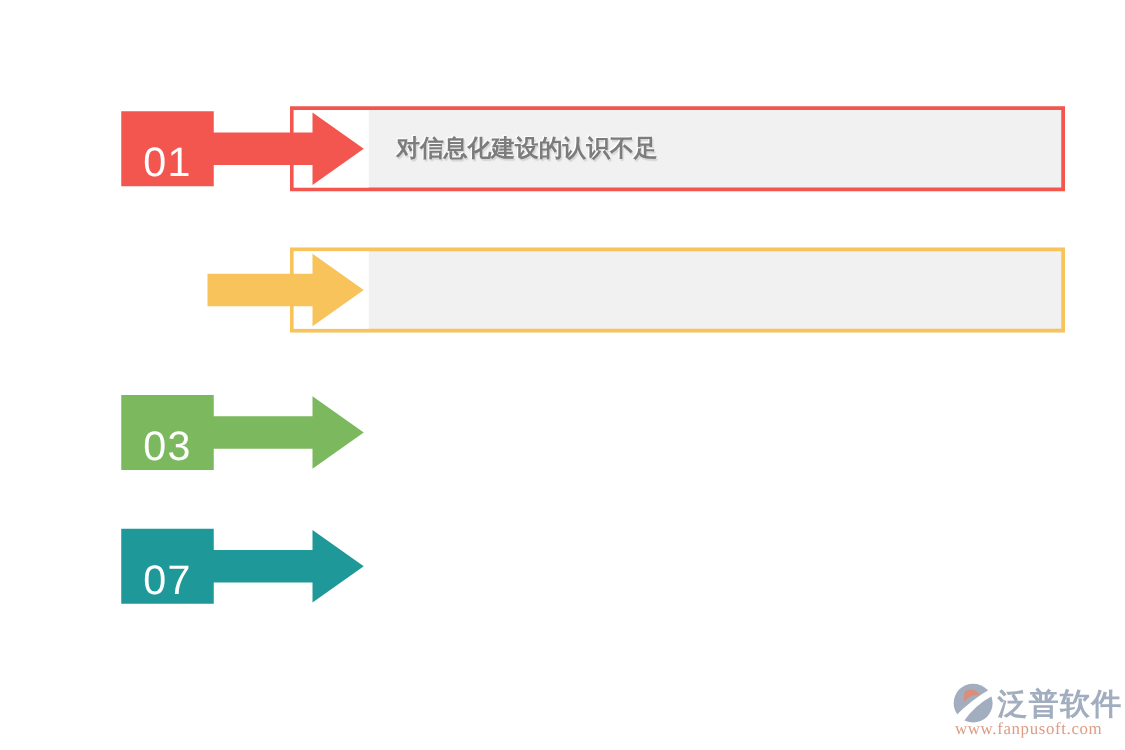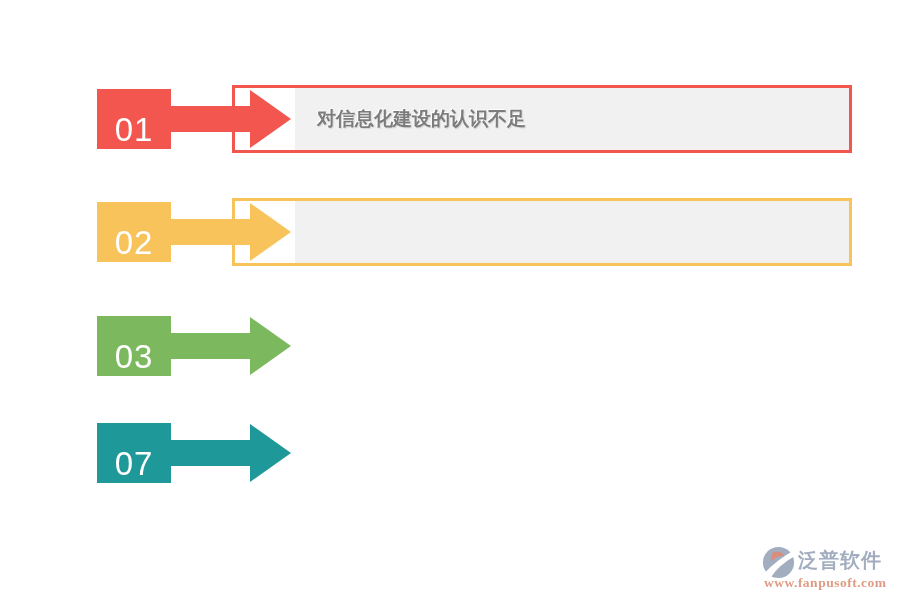--- a/index.html
+++ b/index.html
@@ -59,28 +59,28 @@
     z-index: 2;
   }
 
   .footer {
     position: absolute; left: 762px; top: 545px;
     width: 135px; height: 48px;
   }
   .logo-mark { position: absolute; left: 0; top: 1px; width: 33px; height: 33px; }
   .brand-name {
     position: absolute; left: 36px; top: 2px;
-    font-size: 20px; font-weight: bold;
+    font-size: 24px; font-weight: bold;
     color: #A2AEBF; letter-spacing: 1px;
     white-space: nowrap;
   }
   .brand-url {
     position: absolute; left: 2px; top: 30px;
     font-family: "Liberation Serif", "DejaVu Serif", serif;
-    font-size: 13.5px; font-weight: bold;
+    font-size: 13.5px; font-weight: normal;
     color: #DE9C84; letter-spacing: 0.5px;
     white-space: nowrap;
   }
 </style>
 </head>
 <body>
 
 <div id="stage">
 
   <div class="row" style="top: 85px; --accent: #F2564F;">
@@ -94,23 +94,20 @@
       <span>01</span>
     </div>
   </div>
 
   <div class="row" style="top: 198px; --accent: #F8C35A;">
     <div class="banner">
       <div class="white-zone"></div>
     </div>
     <div class="arrow-shaft"></div>
     <div class="arrow-head"></div>
-    <div class="num-box">
-      <span>02</span>
-    </div>
   </div>
 
   <div class="row" style="top: 312px; --accent: #7CB95E;">
     <div class="arrow-shaft"></div>
     <div class="arrow-head"></div>
     <div class="num-box">
       <span>03</span>
     </div>
   </div>
 

